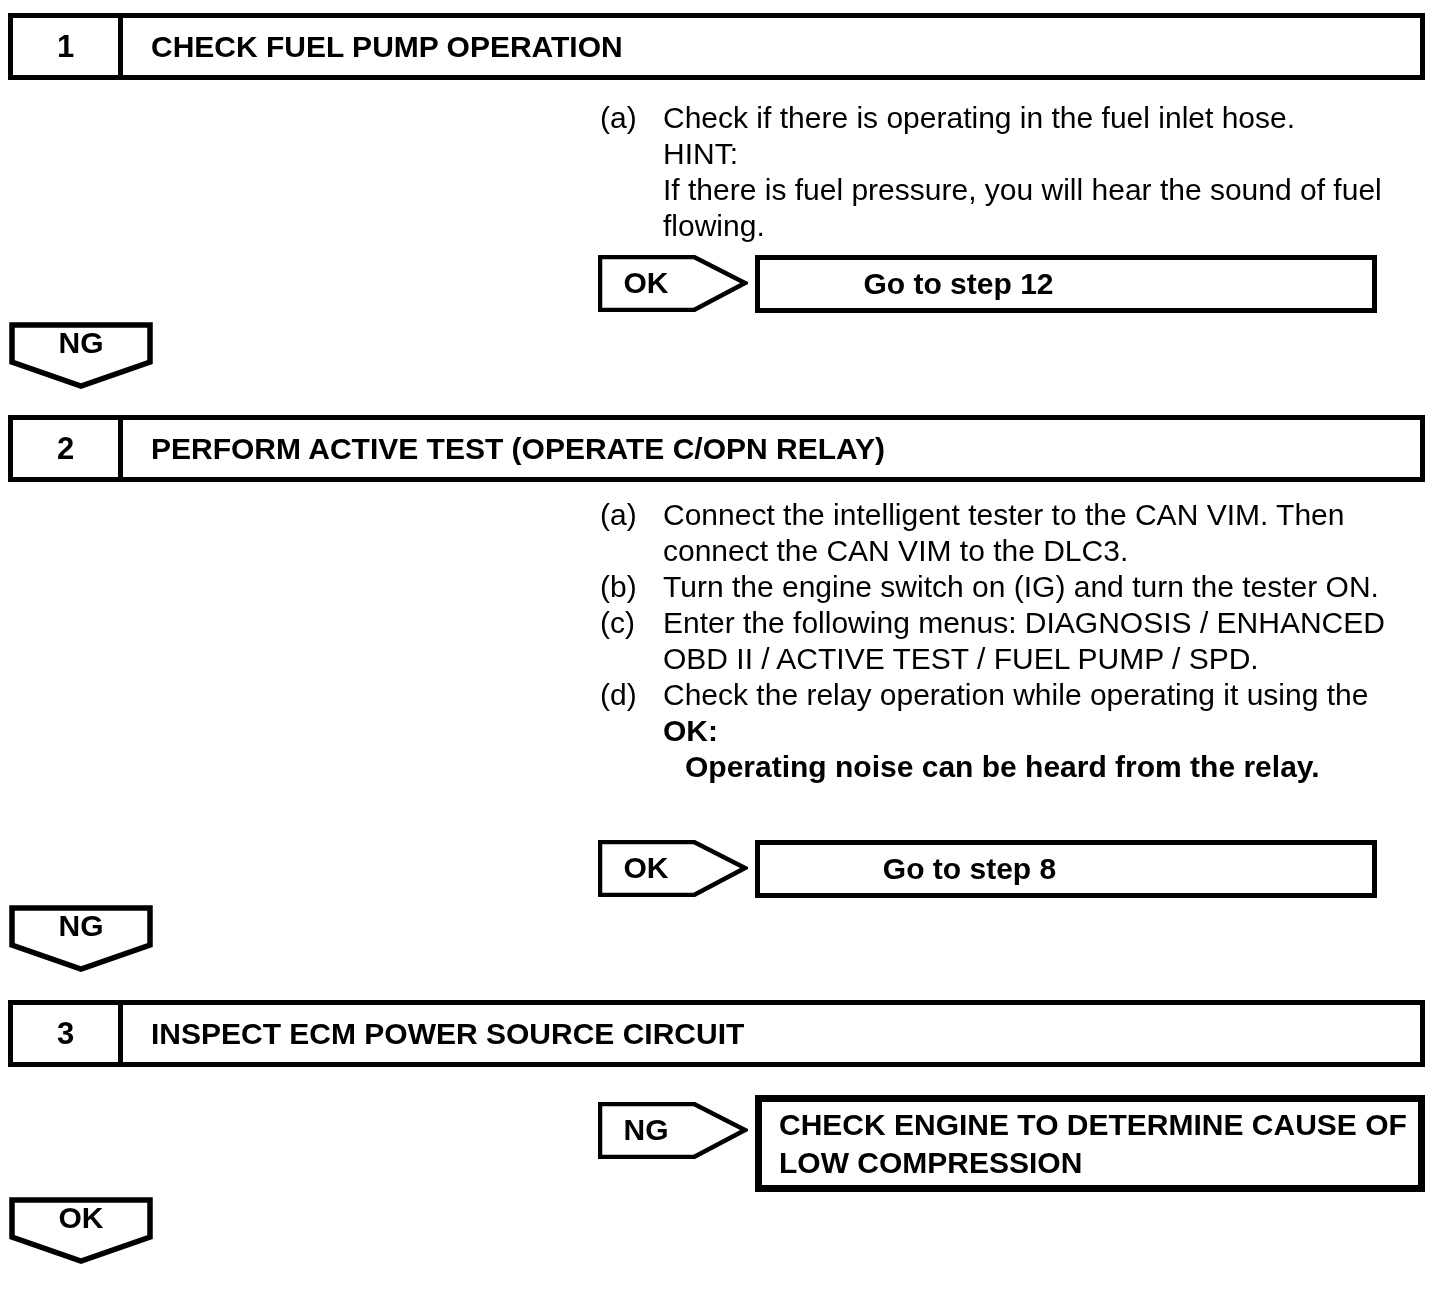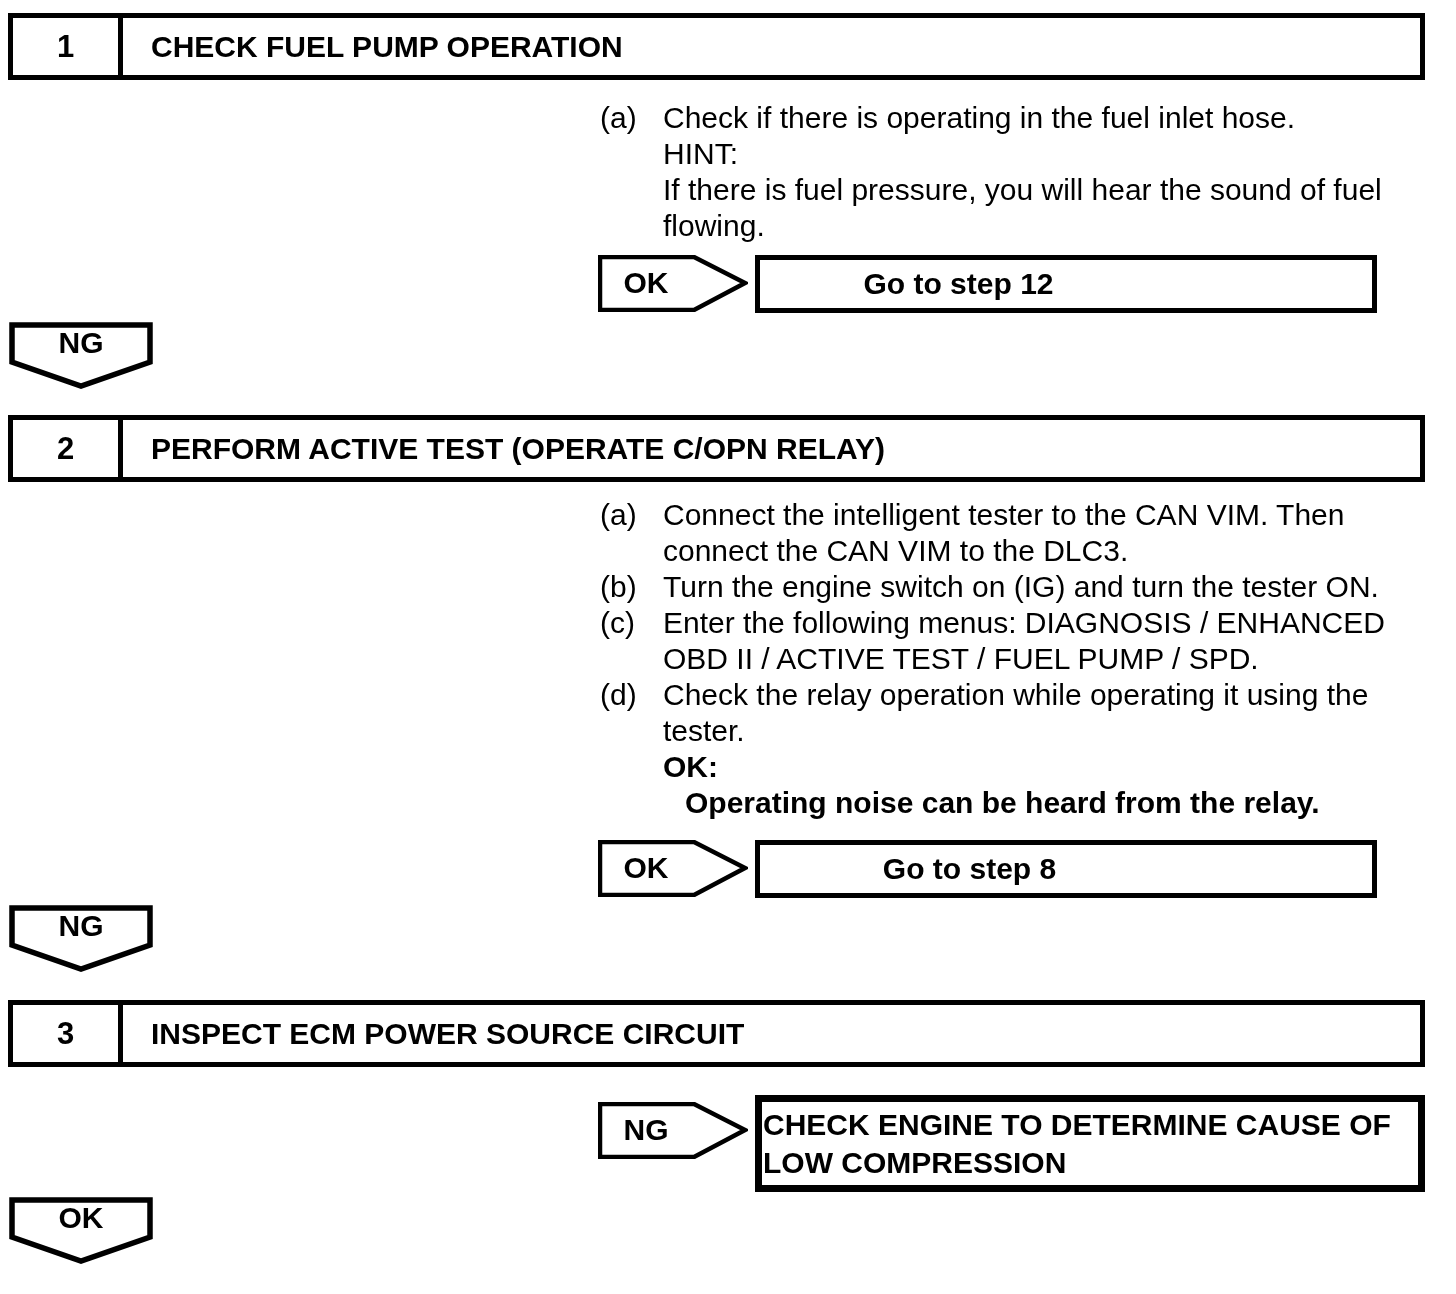--- a/index.html
+++ b/index.html
@@ -53,21 +53,21 @@
     position:absolute;left:755px;width:622px;height:58px;
     border:5px solid #000;box-sizing:border-box;background:#fff;
     display:flex;align-items:center;justify-content:center;
     padding-right:215px;
     font-weight:bold;font-size:30px;white-space:pre;
   }
   .big-box{
     position:absolute;left:755px;width:670px;height:97px;
     border:7px solid #000;box-sizing:border-box;background:#fff;
     display:flex;flex-direction:column;justify-content:center;
-    padding-left:1px;
+    padding-left:17px;
     font-weight:bold;font-size:30px;line-height:38px;white-space:pre;
   }
 </style>
 </head>
 <body>
 
 <div class="page">
 
   <div class="step-header" style="top:13px;">
     <div class="step-num">1</div>
@@ -133,24 +133,20 @@
     <div class="iline">
       <span class="ilabel"></span>
       <span class="itext">OBD II / ACTIVE TEST / FUEL PUMP / SPD.</span>
     </div>
     <div class="iline">
       <span class="ilabel">(d)</span>
       <span class="itext">Check the relay operation while operating it using the</span>
     </div>
     <div class="iline">
       <span class="ilabel"></span>
-      <span class="itext">tester.</span>
-    </div>
-    <div class="iline">
-      <span class="ilabel"></span>
       <span class="itext bold">OK:</span>
     </div>
     <div class="iline">
       <span class="ilabel"></span>
       <span class="itext bold indent">Operating noise can be heard from the relay.</span>
     </div>
   </div>
 
   <div class="arrow-badge" style="left:598px;top:840px;">
     <svg width="150" height="57" viewBox="0 0 150 57">

